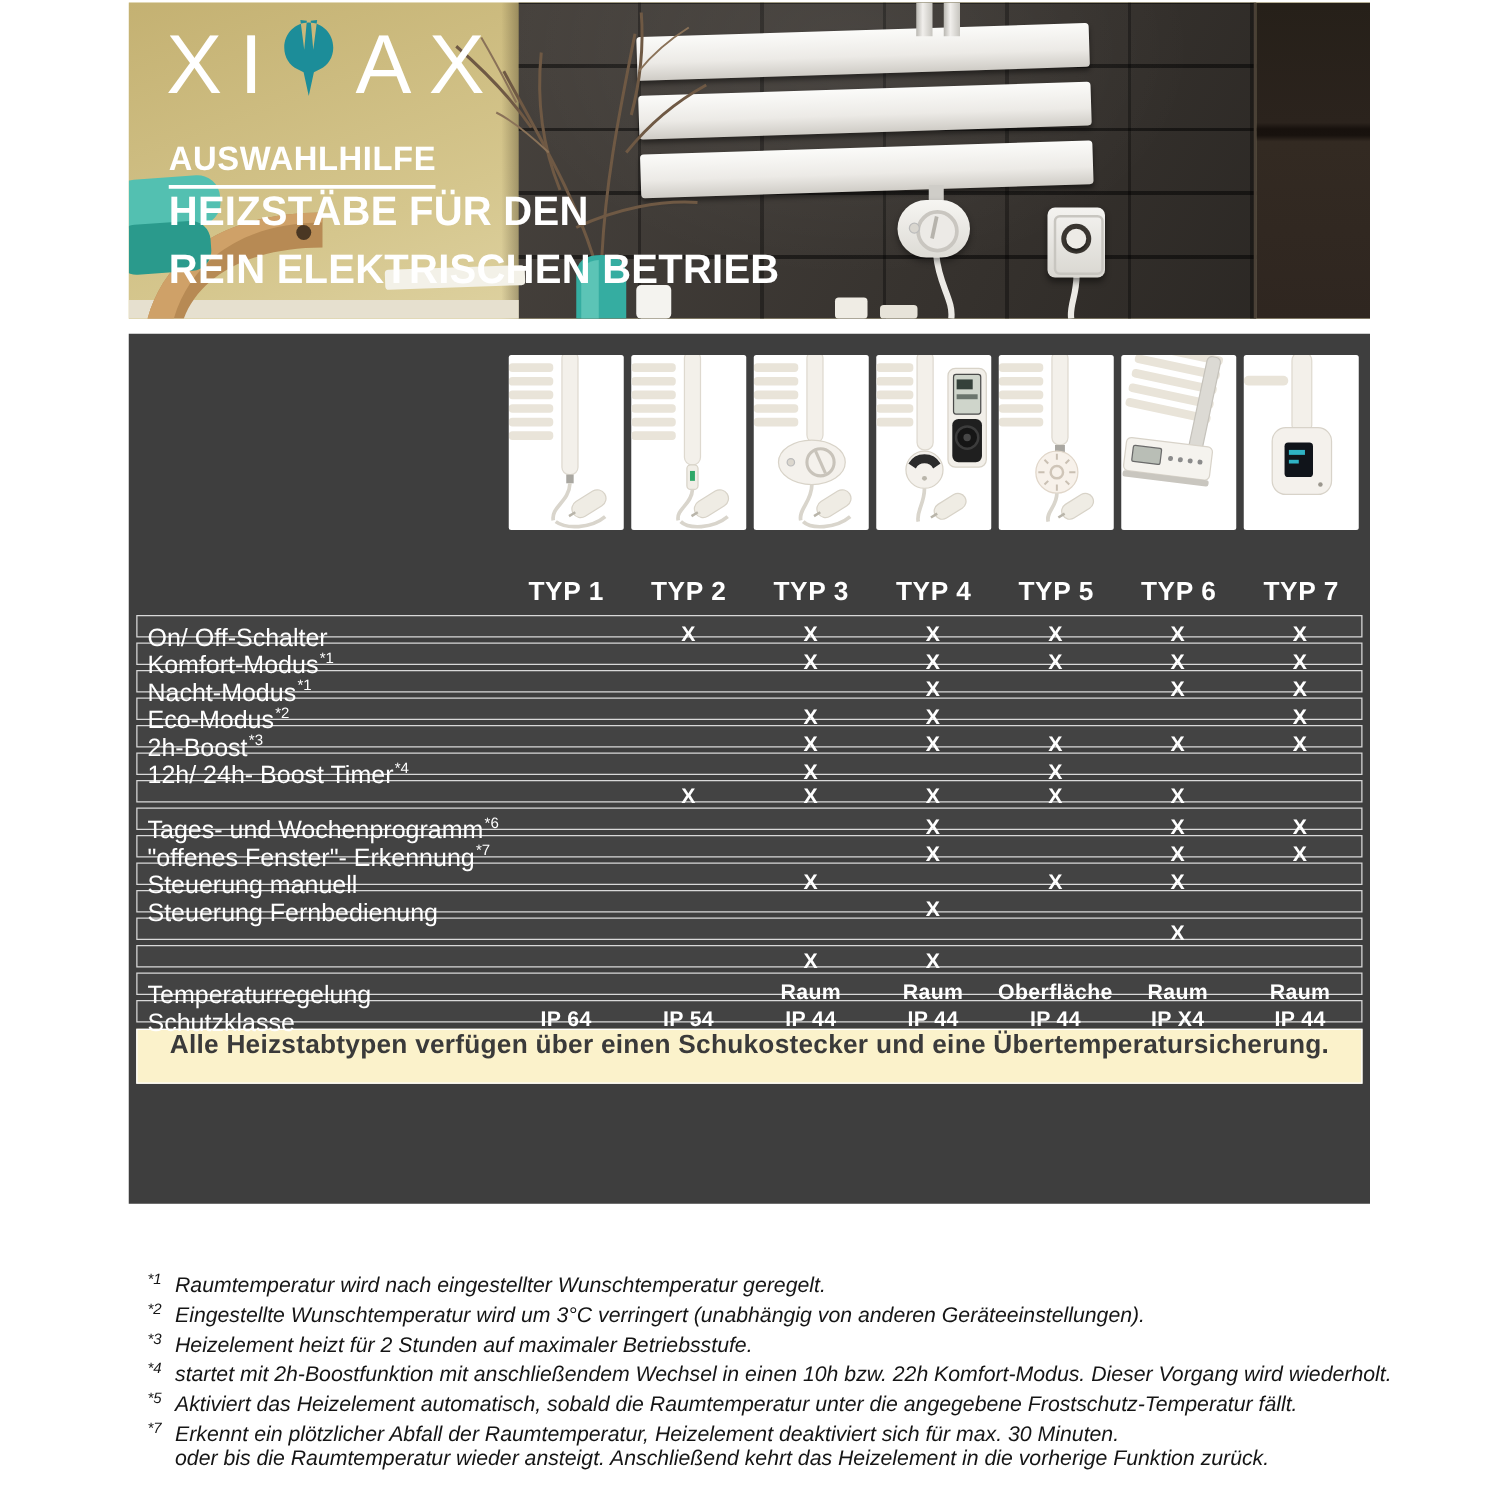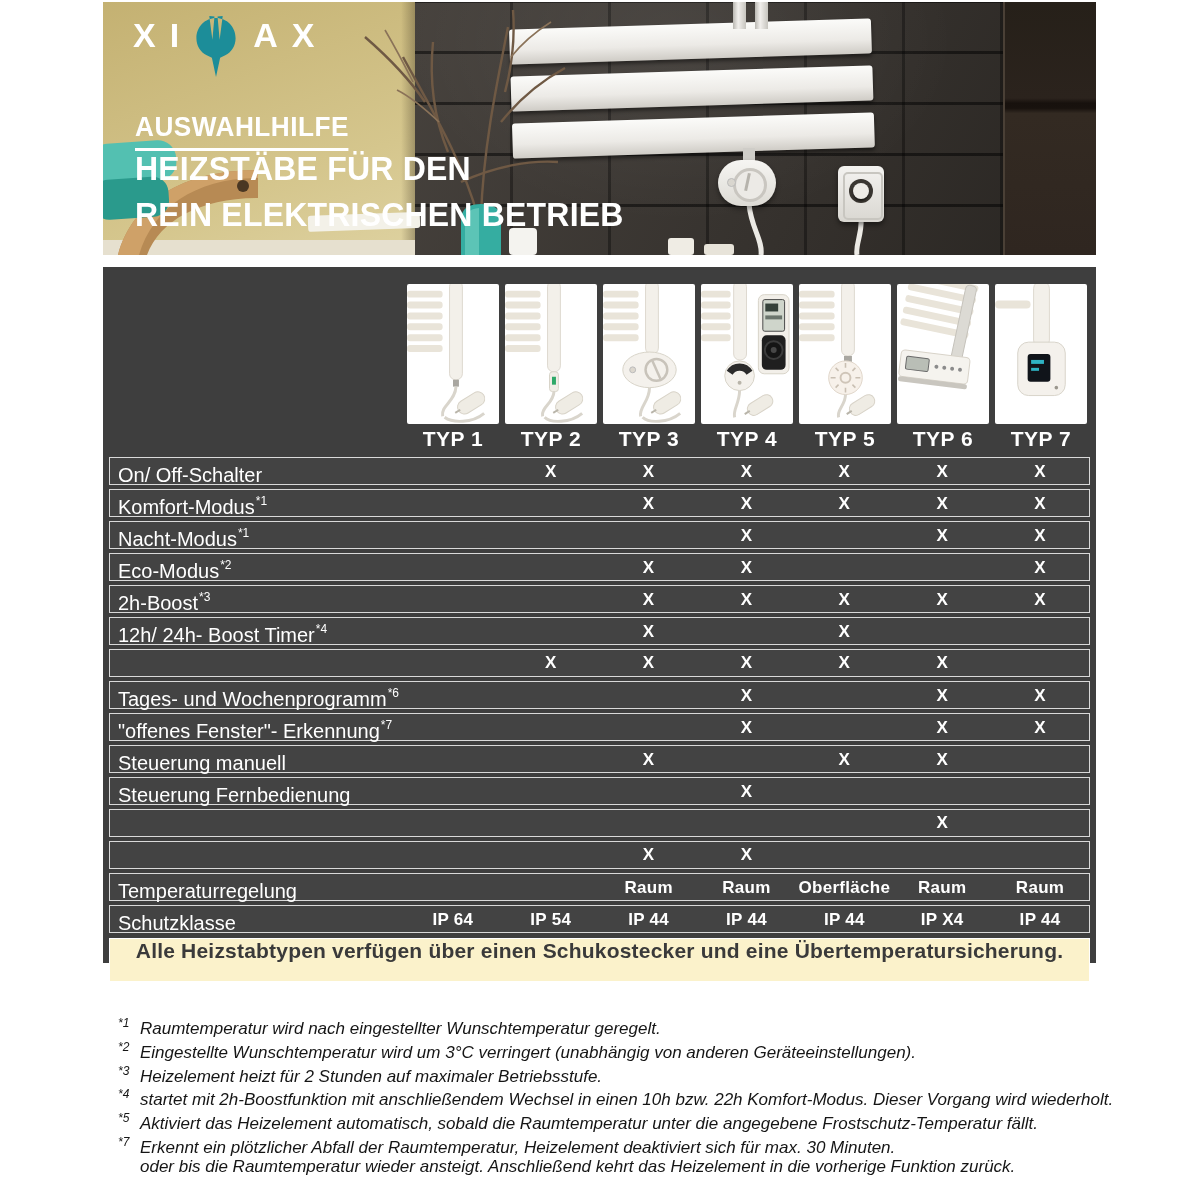--- a/index.html
+++ b/index.html
@@ -34,37 +34,37 @@
   .heater .dial:after{content:"";position:absolute;left:10px;top:2px;width:3px;height:18px;background:#b6b3ac;transform:rotate(12deg);}
   .heater .led{position:absolute;left:9px;top:18px;width:7px;height:7px;border-radius:50%;background:#d9d6cf;border:1px solid #bbb;}
   .socket{position:absolute;left:735px;top:164px;width:46px;height:56px;border-radius:6px;
      background:linear-gradient(180deg,#f4f3f0,#d9d7d1);box-shadow:0 3px 5px rgba(0,0,0,.45);}
   .socket .inner{position:absolute;left:5px;top:6px;width:36px;height:44px;border-radius:5px;border:2px solid #c8c6c0;}
   .socket .hole{position:absolute;left:11px;top:13px;width:24px;height:24px;border-radius:50%;background:#3a3631;}
   .socket .plug{position:absolute;left:15px;top:17px;width:16px;height:16px;border-radius:50%;background:#edebe6;box-shadow:0 2px 2px rgba(0,0,0,.5);}
   .hero-svg{position:absolute;inset:0;}
   
   .logo{position:absolute;left:30px;top:16px;display:flex;align-items:flex-start;color:#fff;}
-  .logo .lt{font-size:34px;line-height:1;letter-spacing:14px;font-weight:700;}
+  .logo .lt{font-size:67px;line-height:1;letter-spacing:14px;font-weight:400;}
   .logo svg{width:54px;height:66px;margin:-3px 10px 0 -4px;}
   .eyebrow{position:absolute;left:32px;top:110px;color:#fff;font-size:27px;font-weight:bold;letter-spacing:.5px;
      padding-bottom:5px;border-bottom:3px solid #fff;transform:scaleX(.97);transform-origin:left;white-space:nowrap;}
   .h-line{position:absolute;left:32px;color:#fff;font-size:33px;font-weight:bold;letter-spacing:.2px;
      transform:scaleX(.97);transform-origin:left;white-space:nowrap;}
   .h-line.l1{top:148px;} .h-line.l2{top:194px;}
 
   
   .panel{position:absolute;left:103px;top:267px;width:993px;height:696px;background:#3e3e3e;
      box-sizing:border-box;padding:17px 6px 0 6px;}
   .products{display:grid;grid-template-columns:295px repeat(7,1fr);height:140px;}
   .pcard{margin:0 3px;background:#fff;border-radius:2px;position:relative;overflow:hidden;}
   .pcard svg{width:100%;height:100%;display:block;}
-  .typ-row{display:grid;grid-template-columns:295px repeat(7,1fr);height:29px;align-items:center;}
+  .typ-row{display:grid;grid-template-columns:295px repeat(7,1fr);height:29px;align-items:center;margin-top:35px;}
   .typ-label{text-align:center;color:#fff;font-weight:bold;font-size:21px;letter-spacing:.5px;}
-  .trow{display:grid;grid-template-columns:294px repeat(7,1fr);height:28px;margin-top:4px;
+  .trow{display:grid;grid-template-columns:294px repeat(7,1fr);height:18px;margin-top:4px;
      border:1px solid #d9d9d9;background:#434343;align-items:center;box-sizing:border-box;}
   .tlabel{color:#fff;font-size:20px;padding-left:8px;white-space:nowrap;line-height:24px;}
   .tlabel sup{font-size:12px;position:relative;top:-1px;margin-left:1px;}
   .tcell{text-align:center;color:#fff;font-weight:bold;font-size:17px;letter-spacing:.3px;line-height:24px;}
   .note{margin-top:5px;height:42px;background:#fbf2cb;border:1px solid #fff;
      display:flex;justify-content:center;
      font-weight:bold;font-size:21px;color:#3a3a3a;letter-spacing:.2px;}
 
   
   .footnotes{position:absolute;left:118px;top:998px;font-style:italic;font-size:17px;color:#151515;margin-top:14px;}

